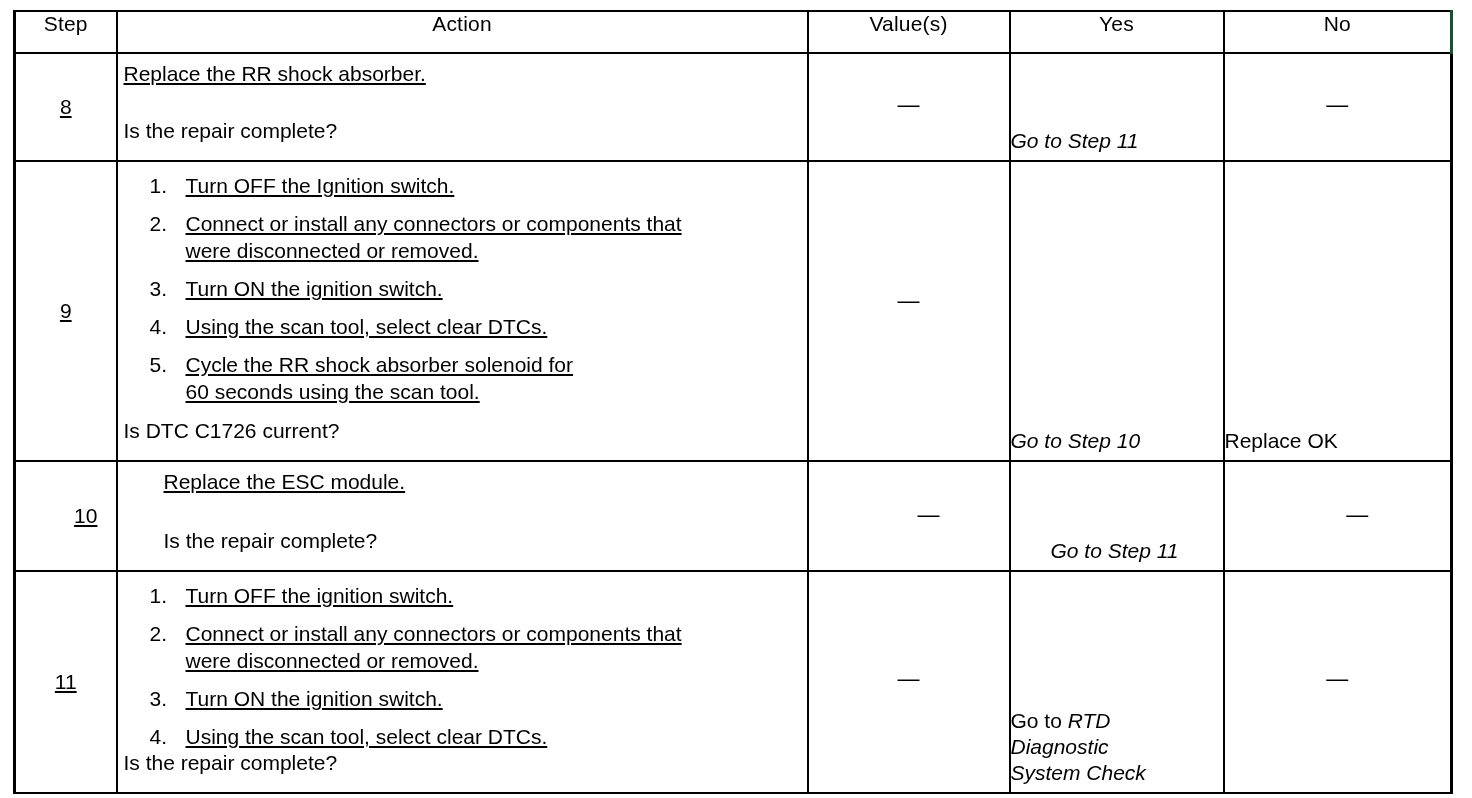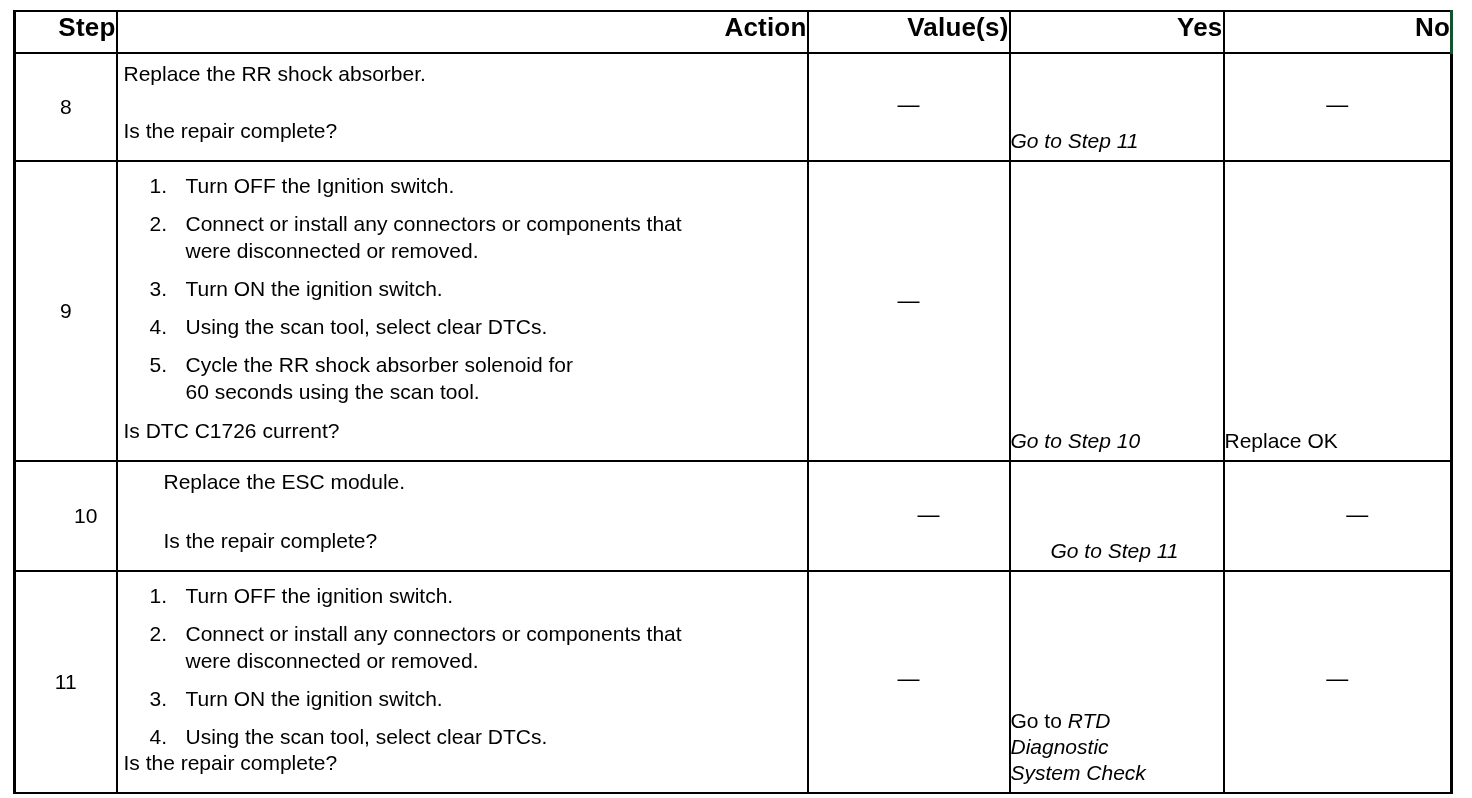--- a/index.html
+++ b/index.html
@@ -43,33 +43,33 @@
   
   col.c-step   { width: 102px; }
   col.c-action { width: 691px; }
   col.c-value  { width: 202px; }
   col.c-yes    { width: 214px; }
   col.c-no     { width: 228px; }
 
   
   thead th {
     height: 40px;
-    text-align: right;
-    font-size: 26px;
-    font-weight: bold;
+    text-align: center;
+    font-size: 21px;
+    font-weight: normal;
     letter-spacing: 0.2px;
     vertical-align: middle;
     border-bottom: 3px solid #000000;
   }
   thead th.first { border-left: 3px solid #000000; }
   thead th.last  { border-right: 3px solid #14532d; }
   thead tr th { border-top: 3px solid #000000; }
 
   
-  tbody td { border-bottom: 3px solid #000000; }
+  tbody td { border-bottom: 3px solid #000000; text-decoration: underline; }
   tbody td.step-cell {
     border-left: 3px solid #000000;
     text-align: center;
     font-size: 21px;
     vertical-align: middle;
   }
   tbody td.no-cell { border-right: 3px solid #000000; }
 
   td.action-cell {
     position: relative;

